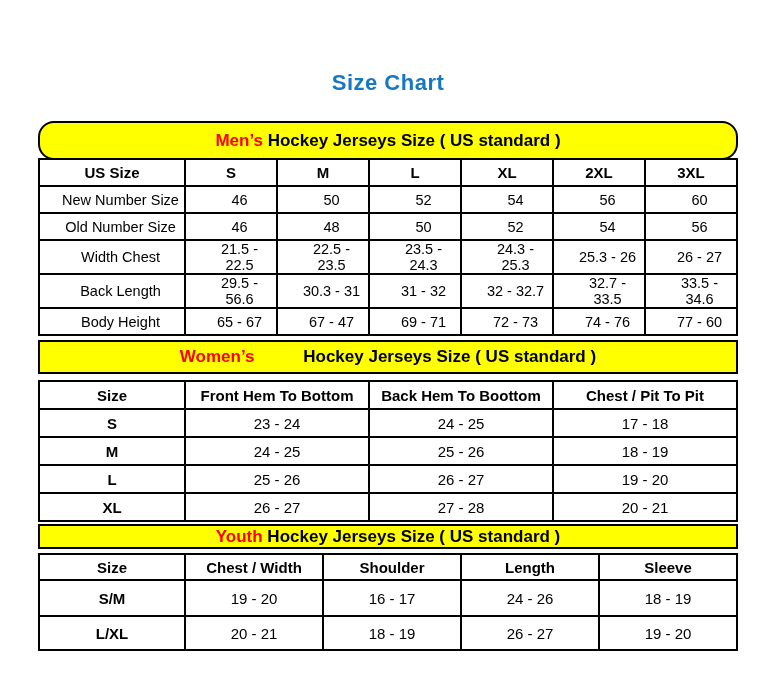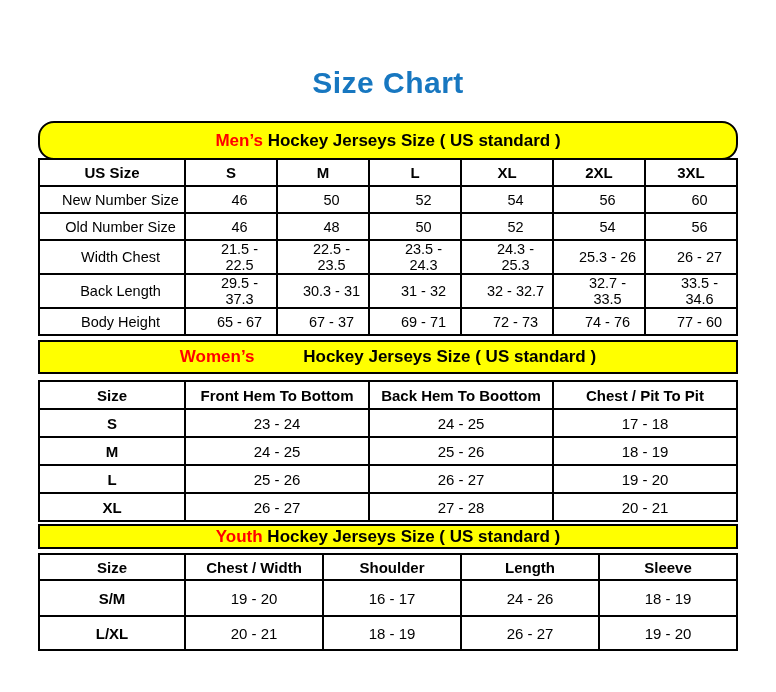--- a/index.html
+++ b/index.html
@@ -6,21 +6,21 @@
   html, body {
     width: 776px; height: 692px;
     background: #ffffff;
     font-family: "Liberation Sans", sans-serif;
     color: #000;
     overflow: hidden;
   }
   .page-title {
     margin-top: 64px;
     text-align: center;
-    font-size: 30px;
+    font-size: 22px;
     line-height: 38px;
     font-weight: bold;
     color: #1777c0;
     letter-spacing: 0.5px;
   }
   .chart-wrap {
     width: 700px;
     margin: 19px 0 0 38px;
   }
   .band {
@@ -130,31 +130,31 @@
         <td>Width Chest</td>
         <td>21.5 - 22.5</td>
         <td>22.5 - 23.5</td>
         <td>23.5 - 24.3</td>
         <td>24.3 - 25.3</td>
         <td>25.3 - 26</td>
         <td>26 - 27</td>
       </tr>
       <tr>
         <td>Back Length</td>
-        <td>29.5 - 37.3</td>
+        <td>29.5 - 56.6</td>
         <td>30.3 - 31</td>
         <td>31 - 32</td>
         <td>32 - 32.7</td>
         <td>32.7 - 33.5</td>
         <td>33.5 - 34.6</td>
       </tr>
       <tr>
         <td>Body Height</td>
         <td>65 - 67</td>
-        <td>67 - 37</td>
+        <td>67 - 47</td>
         <td>69 - 71</td>
         <td>72 - 73</td>
         <td>74 - 76</td>
         <td>77 - 60</td>
       </tr>
     </tbody>
       </table>
 
     <div class="band band-womens">
       <span class="hl">Women’s</span><span> Hockey Jerseys Size ( US standard )</span>

